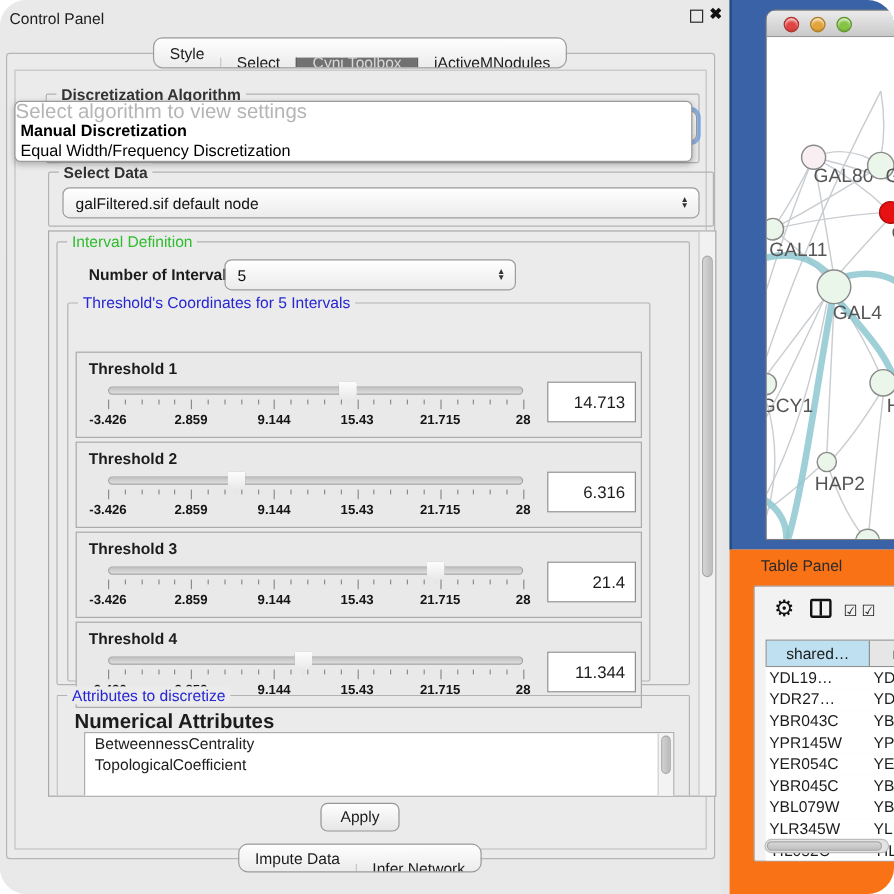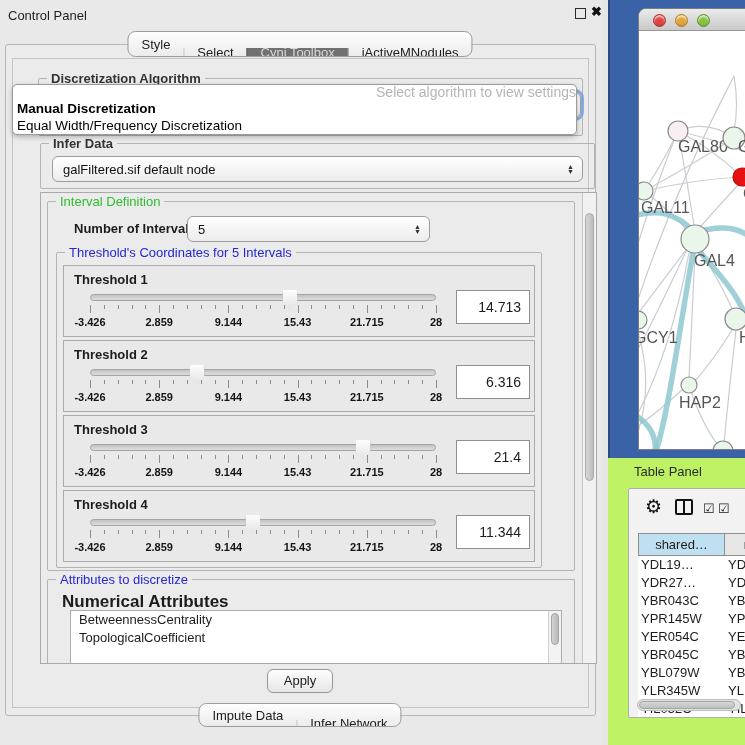--- a/index.html
+++ b/index.html
@@ -1,18 +1,18 @@
 <!DOCTYPE html>
 <html><head>
 <meta charset="utf-8">
 <style>
   * { margin:0; padding:0; box-sizing:border-box; }
   html,body { width:745px; height:745px; overflow:hidden; }
   body { font-family:"Liberation Sans", sans-serif; font-size:13px; color:#1c1c1c; }
-  #app { position:relative; width:745px; height:745px; background:#e9e9e9; overflow:hidden; }
+  #app { position:relative; width:745px; height:745px; background:#e9e9e9; overflow:hidden;border-radius:22px; }
   .abs { position:absolute; }
 
   
   #left-win { left:0; top:0; width:601px; height:745px; background:#e9e9e9; }
   #cp-title { left:8px; top:8px; font-size:13px; color:#1d1d1d; }
   #float-btn { left:575px; top:8px; width:11px; height:11px; border:1.5px solid #2b2b2b; background:transparent; }
   #close-btn { left:591px; top:4px; font-size:13px; font-weight:bold; color:#111; }
 
   .tabbar { display:inline-flex; align-items:stretch; height:26px; background:linear-gradient(#fefefe,#ececec);
             border:1px solid #9c9c9c; border-radius:8px; overflow:hidden; z-index:30; }
@@ -34,38 +34,38 @@
   .glabel.blue { color:#2626d2; }
 
   .combo { position:absolute; display:flex; align-items:center; height:26px; border:1px solid #9d9d9d; border-radius:6px;
            background:linear-gradient(#ffffff,#ececec); padding:0 8px 0 10px; font-size:13px; color:#111; }
   .combo .cval { flex:1; overflow:hidden; white-space:nowrap; }
   .spinner { display:flex; flex-direction:column; align-items:center; line-height:5px; font-size:7px; color:#333; }
   #algo-combo { left:50px; top:92px; width:531px; box-shadow:0 0 0 3px rgba(104,156,227,.75); }
 
   #algo-popup { left:12px; top:84px; width:565px; height:51px; background:#fff; border:1px solid #9a9a9a; border-radius:5px;
                 box-shadow:0 2px 5px rgba(0,0,0,.25); z-index:20; overflow:hidden; }
-  #algo-popup .ph { height:15px; text-align:right; color:#b5b5b5; font-size:14px; line-height:15px; }
+  #algo-popup .ph { height:15px; text-align:left; color:#b5b5b5; font-size:17px; line-height:15px; }
   #algo-popup .opt { height:17px; line-height:17px; padding-left:4px; font-size:13.5px; color:#000; white-space:nowrap; }
   #algo-popup .opt.bold { font-weight:bold; }
 
   #tabledata-group { left:40px; top:143px; width:555px; height:46px; }
   #tabledata-combo { left:52px; top:156px; width:531px; }
 
   #big-panel { left:40px; top:192px; width:557px; height:472px; border:1px solid #a9a9a9; background:#ebebeb; overflow:hidden; }
   #bp-scroll { position:absolute; right:0; top:0; width:14px; height:100%; background:#f1f1f1; border-left:1px solid #c7c7c7; }
   #bp-thumb { position:absolute; left:2px; top:20px; width:9px; height:268px; border-radius:5px;
               background:linear-gradient(90deg,#d6d6d6,#bdbdbd); border:1px solid #a9a9a9; }
 
   #interval-group { left:6px; top:8px; width:528px; height:370px; }
   #noi-label { position:absolute; left:26px; top:19px; font-weight:bold; font-size:13px; }
   #noi-combo { left:139px; top:14px; width:243px; }
 
   #thr-group { left:8px; top:50px; width:486px; height:316px; }
-  .thr-panel { position:absolute; left:6px; width:472px; height:72px; background:#e9e9e9; border:1px solid #ababab; }
+  .thr-panel { position:absolute; left:6px; width:472px; height:72px; background:#e9e9e9; border:1px solid #ababab;margin-top:28px; }
   .thr-label { position:absolute; left:10px; top:6px; font-weight:bold; font-size:13px; }
   .thr-row { position:absolute; left:0; top:24px; right:0; display:flex; align-items:flex-start; padding-left:26px; }
   .slider { position:relative; flex:1; height:46px; }
   .track { position:absolute; left:0; right:0; top:4px; height:7px; border-radius:4px; border:1px solid #a3a3a3;
            background:linear-gradient(#c2c2c2,#dedede); }
   .thumb { position:absolute; top:0; width:15px; height:19px; transform:translateX(-50%);
            background:linear-gradient(#fdfdfd,#e3e3e3);
            clip-path:polygon(6% 0,94% 0,100% 10%,100% 55%,50% 100%,0 55%,0 10%);
            filter:drop-shadow(0 0 1px #777); }
   .ticks { position:absolute; left:0; right:0; top:15px; height:9px; }
@@ -96,21 +96,21 @@
              border-radius:8px 0 0 0; overflow:hidden; background:#fff; }
   #mac-titlebar { position:relative; height:22px; background:linear-gradient(#ebebeb,#c9c9c9); border-bottom:1px solid #979797; }
   .light { position:absolute; top:4.5px; width:13px; height:13px; border-radius:50%;
            box-shadow:inset 0 2px 2px rgba(255,255,255,.7), inset 0 -1px 1px rgba(0,0,0,.15); }
   #light-red   { left:14px; background:#df4643; border:1px solid #ad3330; }
   #light-yellow{ left:36px; background:#e2a43b; border:1px solid #ae7c27; }
   #light-green { left:58px; background:#84c343; border:1px solid #5f9430; }
   #net-view { position:relative; width:111px; height:420px; background:#fff; overflow:hidden; }
 
   
-  #tp-region { left:608px; top:458px; width:137px; height:287px; background:#bef264; }
+  #tp-region { left:608px; top:458px; width:137px; height:287px; background:#f97316; }
   #tp-title { position:absolute; left:26px; top:6px; font-size:13px; color:#2a2a2a; }
   #tp-panel { position:absolute; left:20px; top:30px; width:121px; height:230px; background:#f2f2f2;
               border:1px solid #aeaeae; border-radius:2px; overflow:hidden; }
   #tp-toolbar { position:absolute; left:0; top:0; width:100%; height:42px; }
   #gear-ico { position:absolute; left:16px; top:6px; font-size:19px; color:#111; }
   #split-ico { position:absolute; left:46px; top:10px; width:18px; height:16px; border:2px solid #111; border-radius:2px; }
   #split-ico::after { content:""; position:absolute; left:6px; top:0; width:2px; height:12px; background:#111; }
   .chk-ico { position:absolute; top:12px; font-size:13px; color:#222; }
   #chk1 { left:74px; } #chk2 { left:89px; }
   #tp-table { position:absolute; left:9px; top:44px; width:140px; }
@@ -166,21 +166,21 @@
         </span>
     </div>
 
     <div class="abs" id="algo-popup">
       <div class="ph">Select algorithm to view settings</div>
       <div class="opt bold">Manual Discretization</div>
       <div class="opt">Equal Width/Frequency Discretization</div>
     </div>
 
     <div class="group" id="tabledata-group">
-      <span class="glabel dark">Infer Data</span>
+      <span class="glabel dark">Select Data</span>
     </div>
     <div class="combo" id="tabledata-combo">
       <span class="cval">galFiltered.sif default node</span>
       <span class="spinner">
           <span>▲</span>
           <span>▼</span>
         </span>
     </div>
 
     <div class="abs" id="big-panel">

